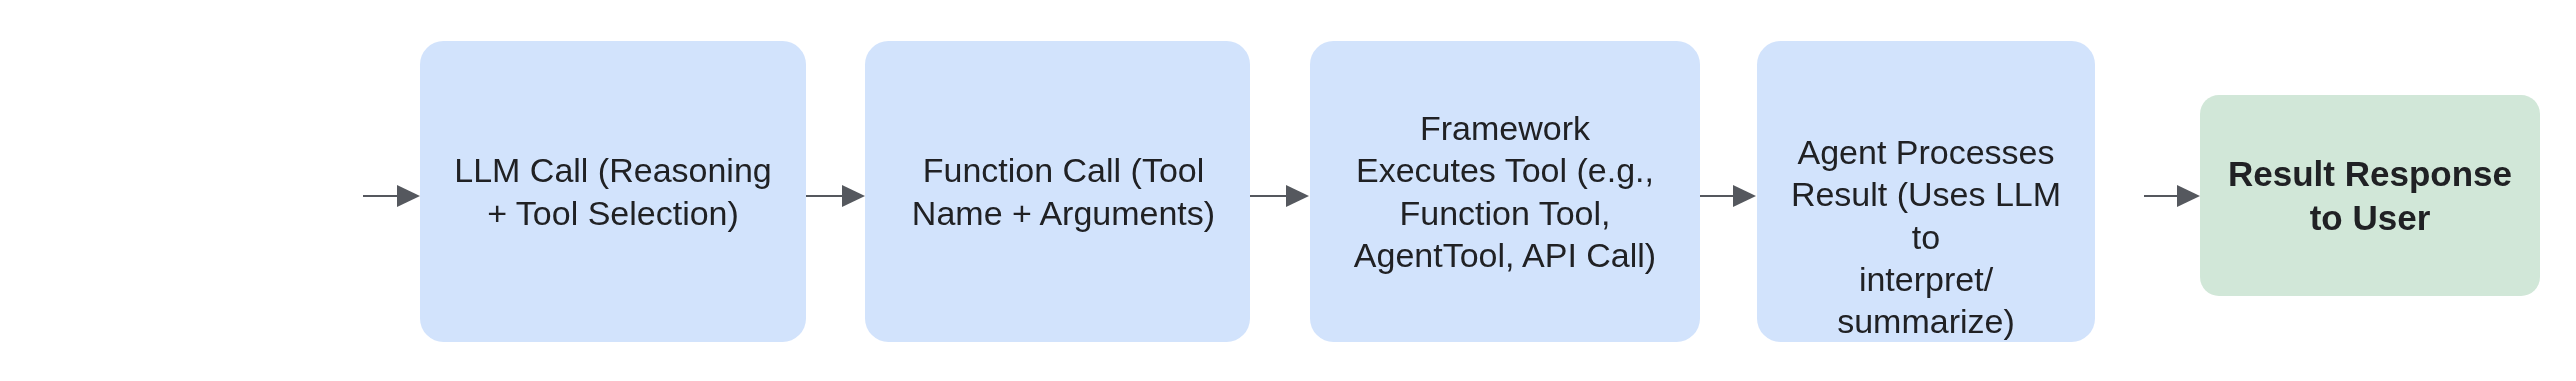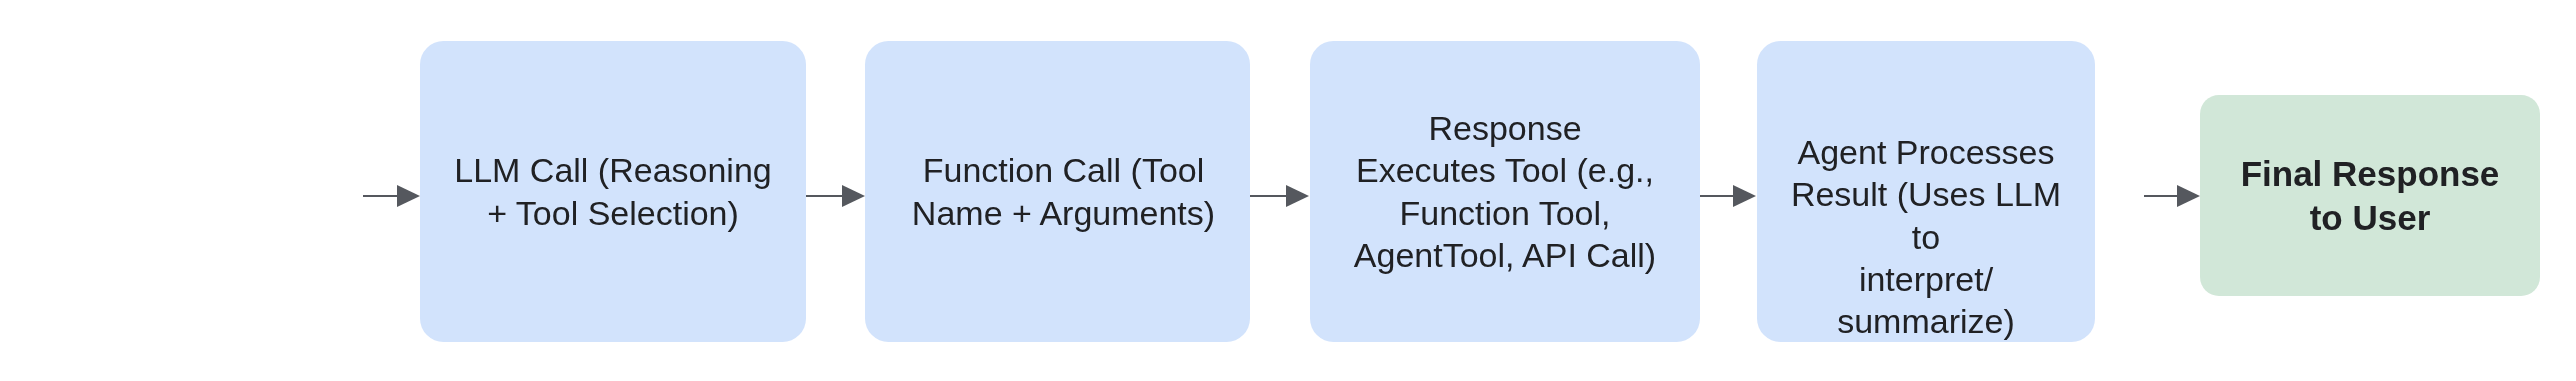--- a/index.html
+++ b/index.html
@@ -94,21 +94,21 @@
     <span class="label">Function Call (Tool
 Name + Arguments)</span>
   </div>
 
   <div class="arrow a3">
     <span class="shaft"></span>
     <span class="head"></span>
   </div>
 
   <div class="node process n4">
-    <span class="label">Response
+    <span class="label">Framework
 Executes Tool (e.g.,
 Function Tool,
 AgentTool, API Call)</span>
   </div>
 
   <div class="arrow a4">
     <span class="shaft"></span>
     <span class="head"></span>
   </div>
 
@@ -118,18 +118,18 @@
 interpret/
 summarize)</span>
   </div>
 
   <div class="arrow a5">
     <span class="shaft"></span>
     <span class="head"></span>
   </div>
 
   <div class="node terminal n6">
-    <span class="label">Final Response
+    <span class="label">Result Response
 to User</span>
   </div>
 
 </div>
 
 
 </body></html>

